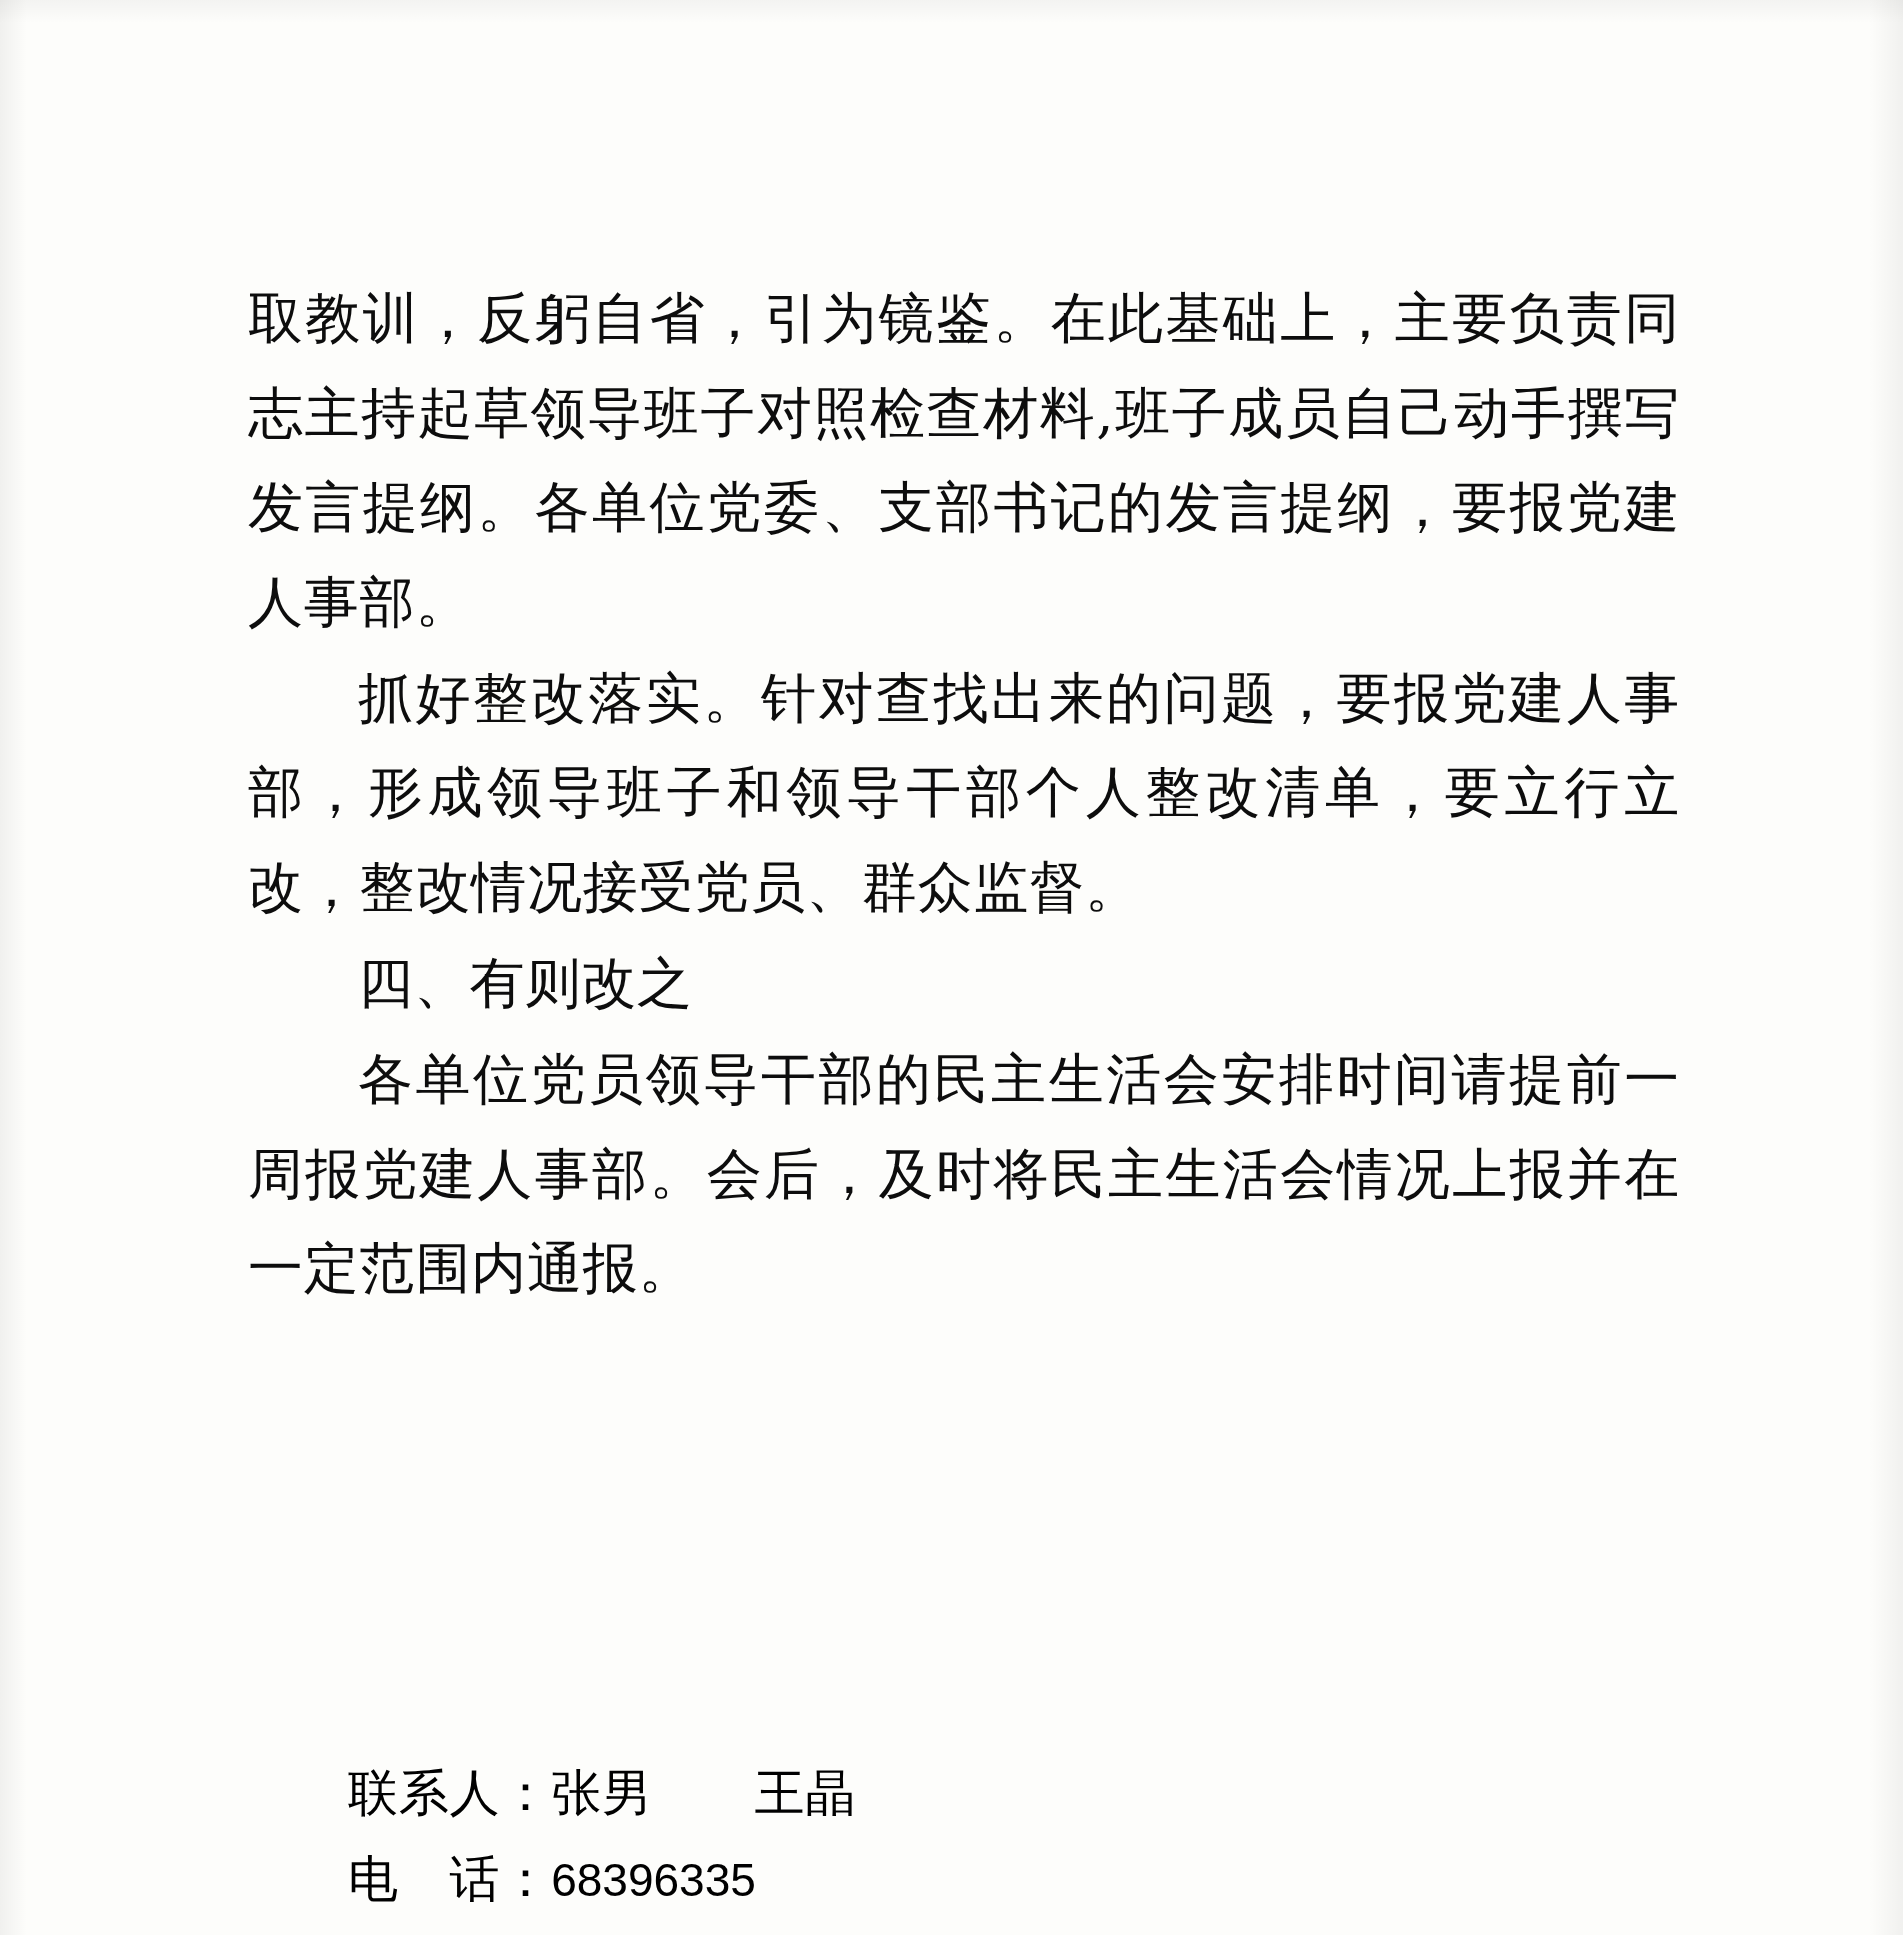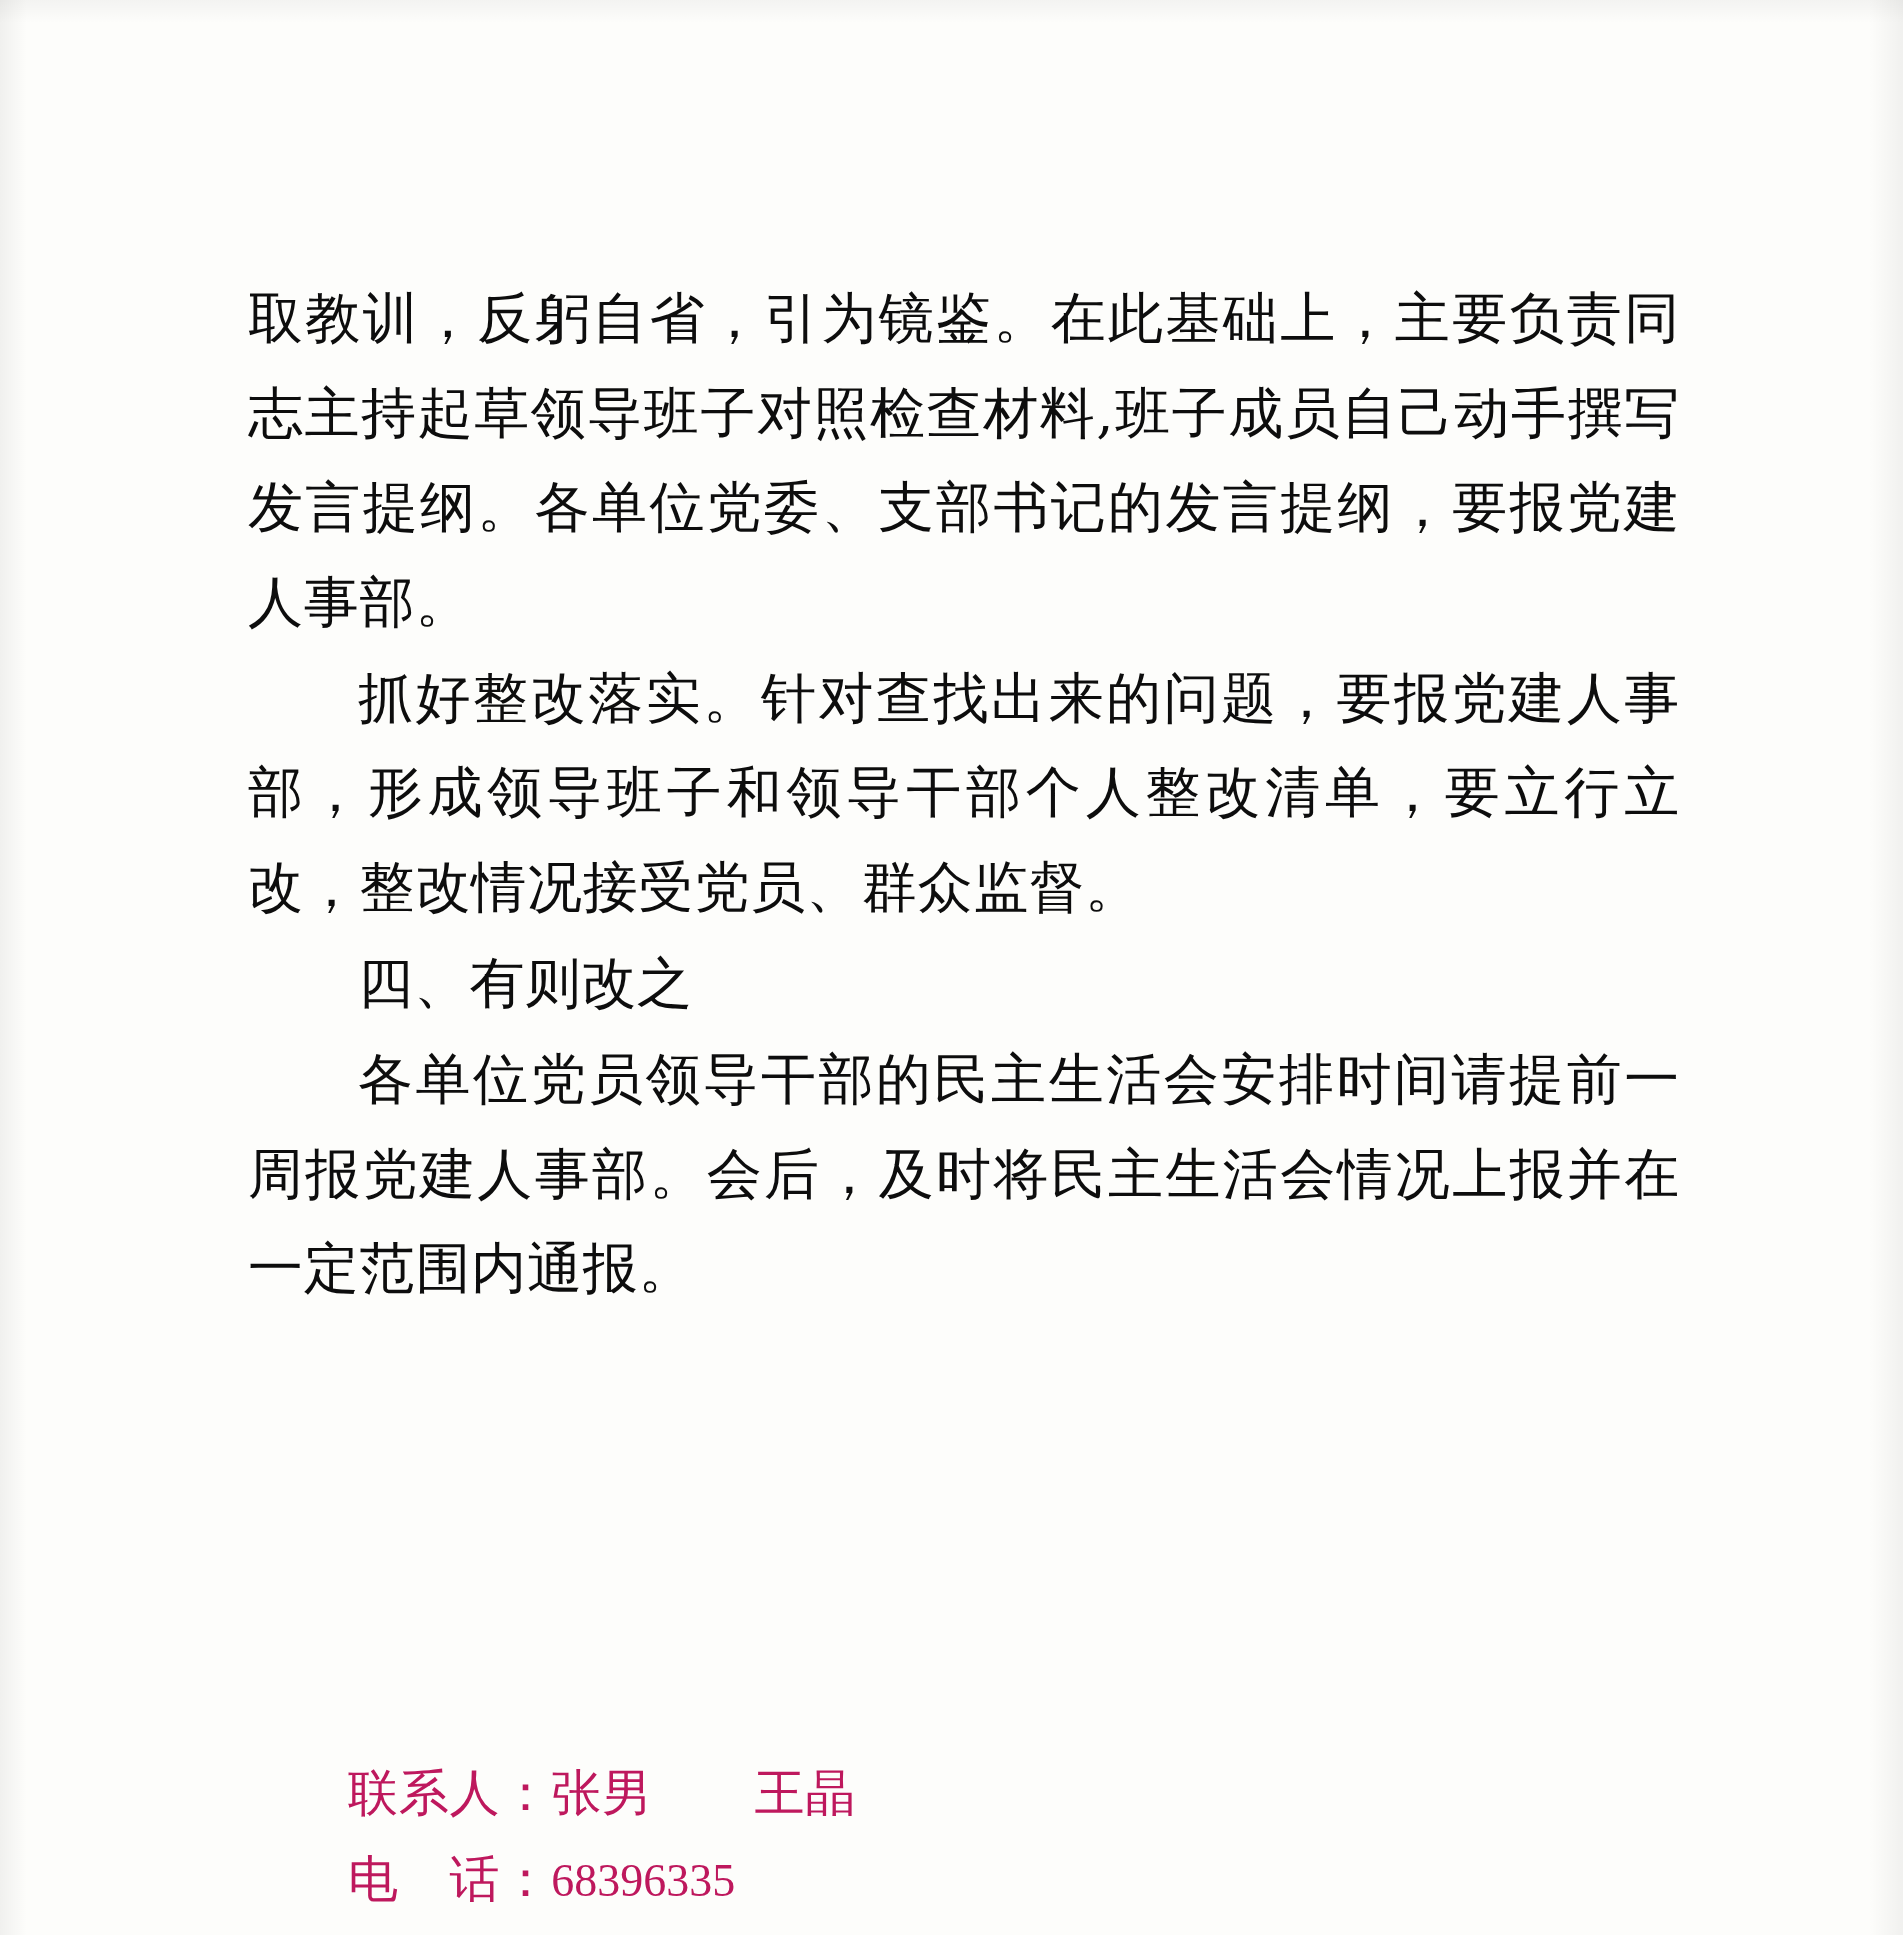--- a/index.html
+++ b/index.html
@@ -61,28 +61,28 @@
   }
   .contact-block {
     position: absolute;
     left: 248px;
     top: 1750px;
     width: 1432px;
   }
   .contact-line {
     font-size: 50px;
     line-height: 1.72;
-    color: #be185d;
+    color: #000000;
     letter-spacing: 0.8px;
     text-indent: 2em;
     margin: 0;
     white-space: pre;
   }
   .mono {
-    font-family: Liberation Serif, serif;
+    font-family: Liberation Sans, sans-serif;
     font-size: 46px;
     letter-spacing: 0px;
   }
 </style>
 </head>
 <body>
 
 <div class="page">
 
   <div class="scan-edge-left"></div>

